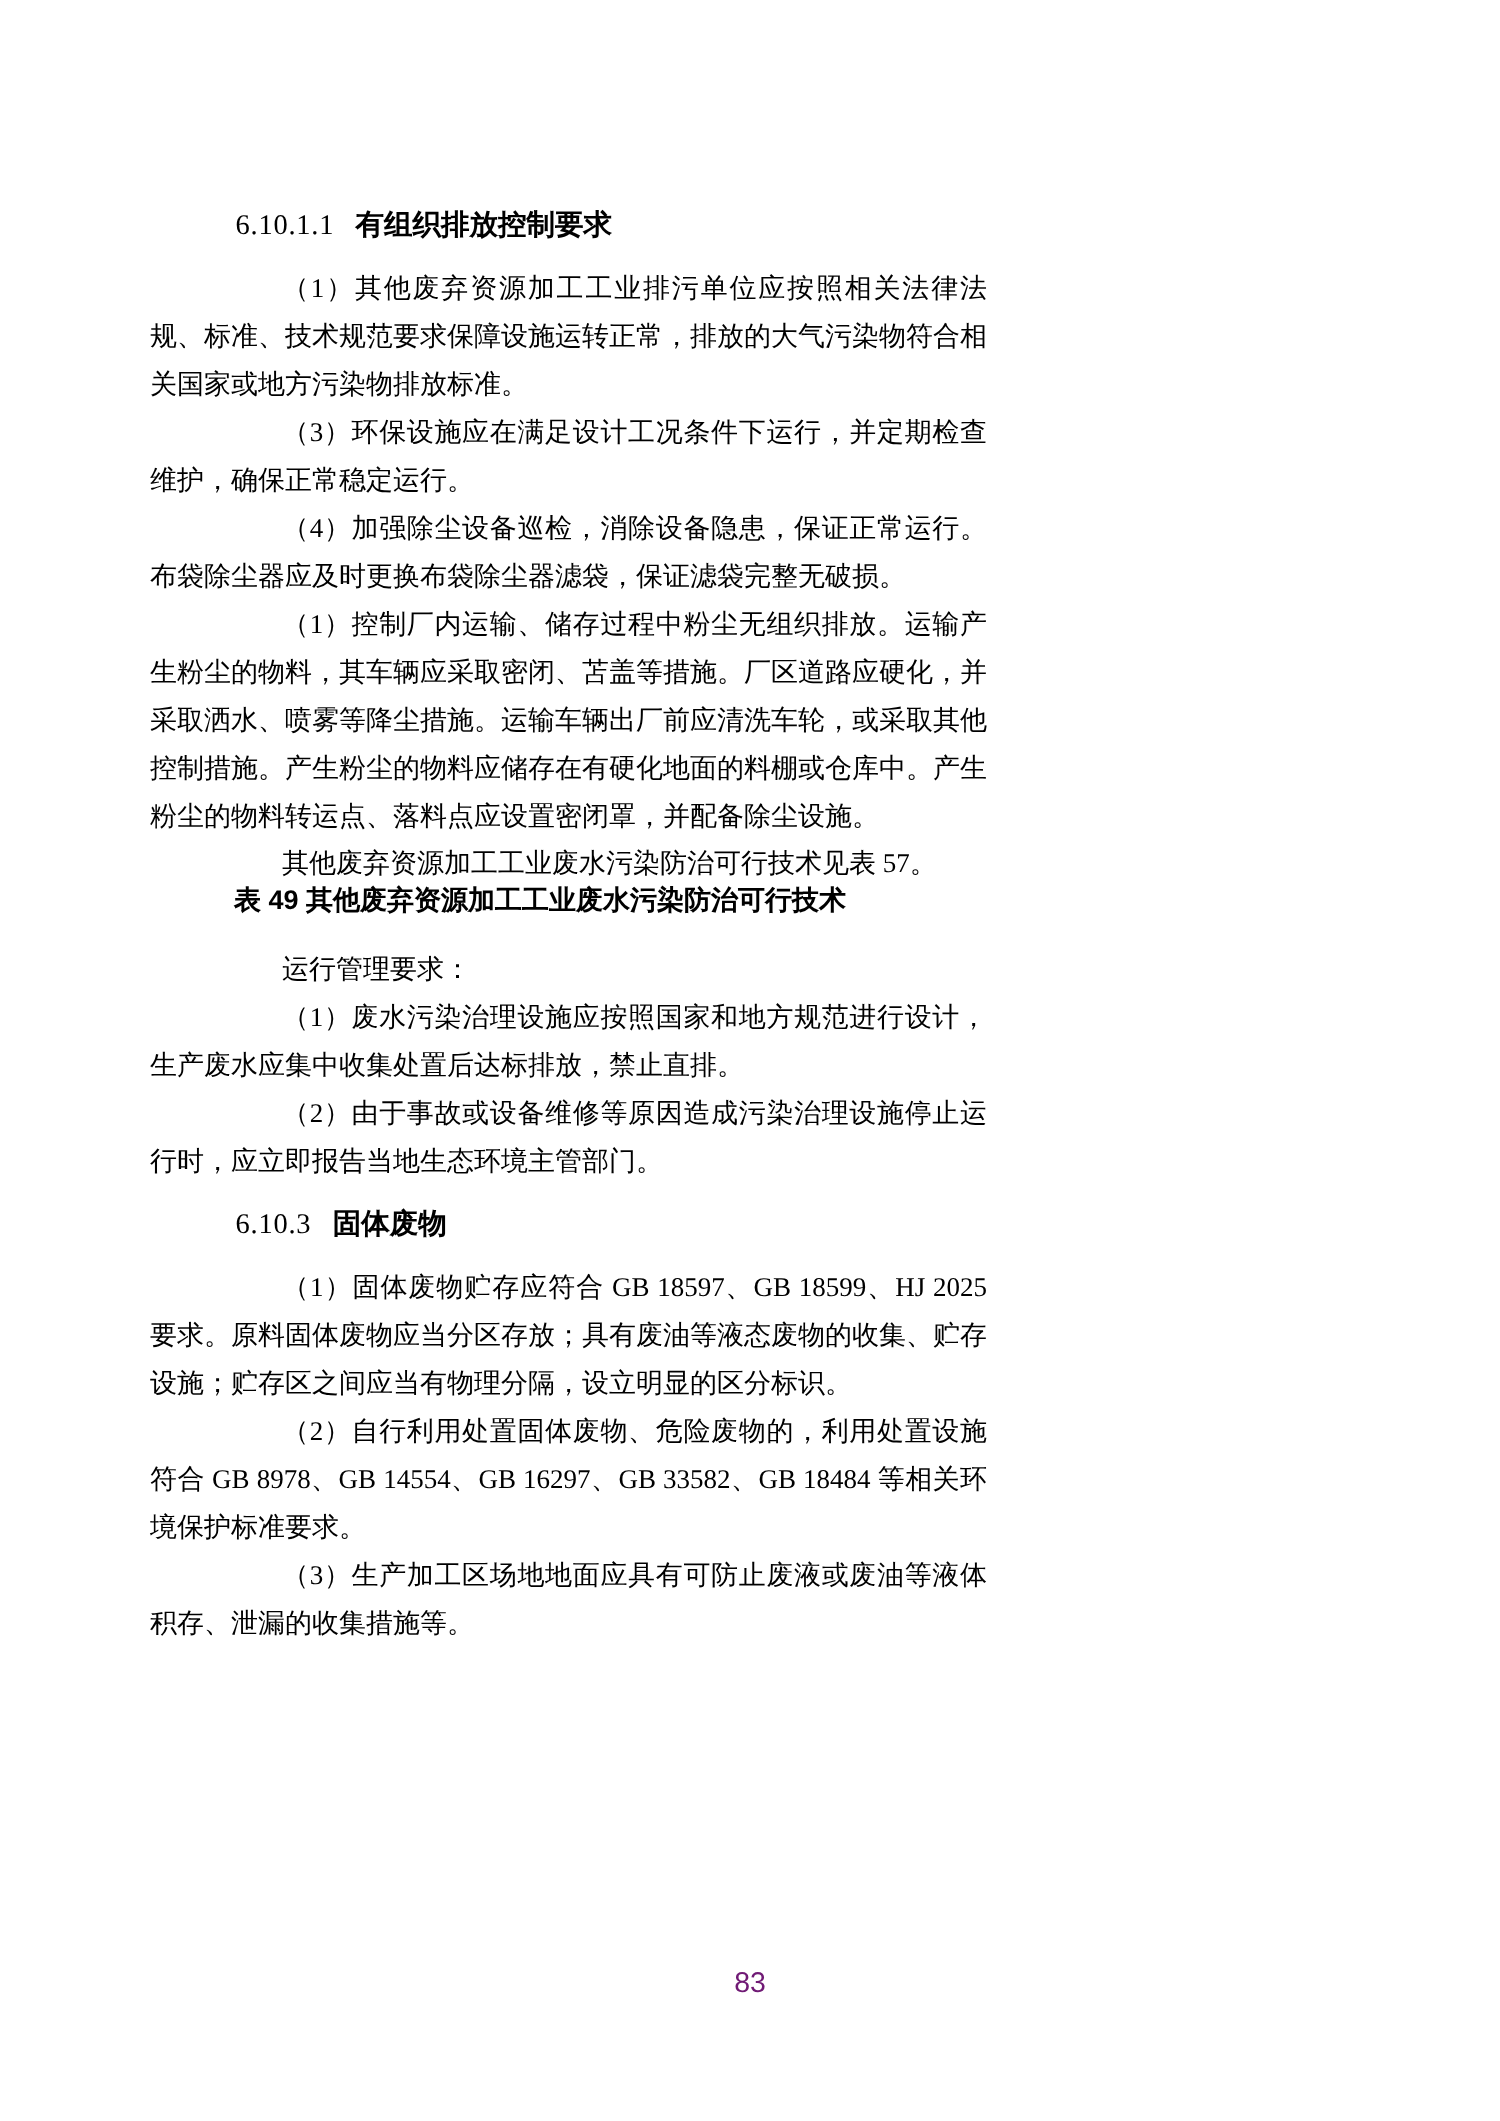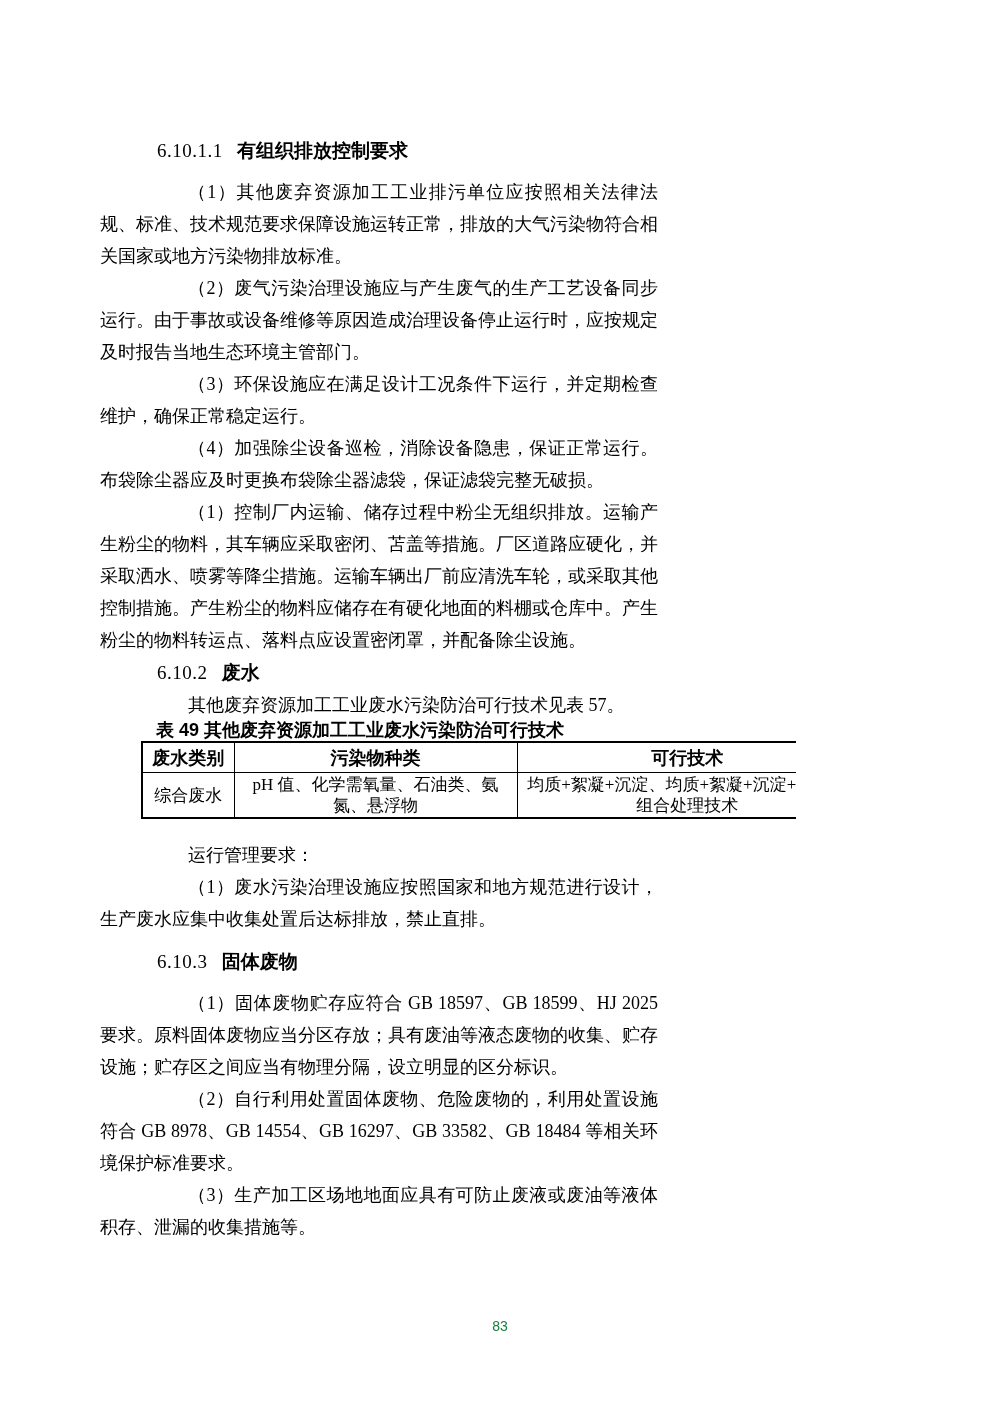--- a/index.html
+++ b/index.html
@@ -82,71 +82,46 @@
     text-align: center;
     vertical-align: middle;
   }
   .footer-page-num {
     position: absolute;
     bottom: 80px;
     left: 0;
     width: 1000px;
     text-align: center;
     font-family: "Liberation Sans", "DejaVu Sans", sans-serif;
-    font-size: 14px;
-    color: #15803d;
+    font-size: 19px;
+    color: #701a75;
   }
 </style>
 </head>
 <body>
 
 <div class="page">
 
   <h2 class="sec-title">
     <span class="num">6.10.1.1</span>
     <span class="ttl">有组织排放控制要求</span>
   </h2>
   <p class="body">（1）其他废弃资源加工工业排污单位应按照相关法律法规、标准、技术规范要求保障设施运转正常，排放的大气污染物符合相关国家或地方污染物排放标准。</p>
-  <p class="body">（2）废气污染治理设施应与产生废气的生产工艺设备同步运行。由于事故或设备维修等原因造成治理设备停止运行时，应按规定及时报告当地生态环境主管部门。</p>
   <p class="body">（3）环保设施应在满足设计工况条件下运行，并定期检查维护，确保正常稳定运行。</p>
   <p class="body">（4）加强除尘设备巡检，消除设备隐患，保证正常运行。布袋除尘器应及时更换布袋除尘器滤袋，保证滤袋完整无破损。</p>
 
   <p class="body">（1）控制厂内运输、储存过程中粉尘无组织排放。运输产生粉尘的物料，其车辆应采取密闭、苫盖等措施。厂区道路应硬化，并采取洒水、喷雾等降尘措施。运输车辆出厂前应清洗车轮，或采取其他控制措施。产生粉尘的物料应储存在有硬化地面的料棚或仓库中。产生粉尘的物料转运点、落料点应设置密闭罩，并配备除尘设施。</p>
 
-  <h2 class="sec-title tight">
-    <span class="num">6.10.2</span>
-    <span class="ttl">废水</span>
-  </h2>
   <p class="body intro">其他废弃资源加工工业废水污染防治可行技术见表 57。</p>
 
   <div class="tbl-caption">表 49 其他废弃资源加工工业废水污染防治可行技术</div>
-  <table class="ptable">
-    <colgroup>
-      <col style="width:92px">
-      <col style="width:283px">
-      <col style="width:341px">
-    </colgroup>
-    <thead>
-      <tr>
-        <th>废水类别</th>
-        <th>污染物种类</th>
-        <th>可行技术</th>
-      </tr>
-    </thead>
-    <tbody>
-      <tr>
-        <td>综合废水</td>
-        <td>pH 值、化学需氧量、石油类、氨氮、悬浮物</td>
-        <td>均质+絮凝+沉淀、均质+絮凝+沉淀+过滤等组合处理技术</td>
-      </tr>
-    </tbody>
-  </table>
 
   <p class="body after-table">运行管理要求：</p>
   <p class="body">（1）废水污染治理设施应按照国家和地方规范进行设计，生产废水应集中收集处置后达标排放，禁止直排。</p>
+  <p class="body">（2）由于事故或设备维修等原因造成污染治理设施停止运行时，应立即报告当地生态环境主管部门。</p>
 
   <h2 class="sec-title">
     <span class="num">6.10.3</span>
     <span class="ttl">固体废物</span>
   </h2>
   <p class="body">（1）固体废物贮存应符合 GB 18597、GB 18599、HJ 2025 要求。原料固体废物应当分区存放；具有废油等液态废物的收集、贮存设施；贮存区之间应当有物理分隔，设立明显的区分标识。</p>
   <p class="body">（2）自行利用处置固体废物、危险废物的，利用处置设施符合 GB 8978、GB 14554、GB 16297、GB 33582、GB 18484 等相关环境保护标准要求。</p>
   <p class="body">（3）生产加工区场地地面应具有可防止废液或废油等液体积存、泄漏的收集措施等。</p>
 
   <div class="footer-page-num">83</div>

